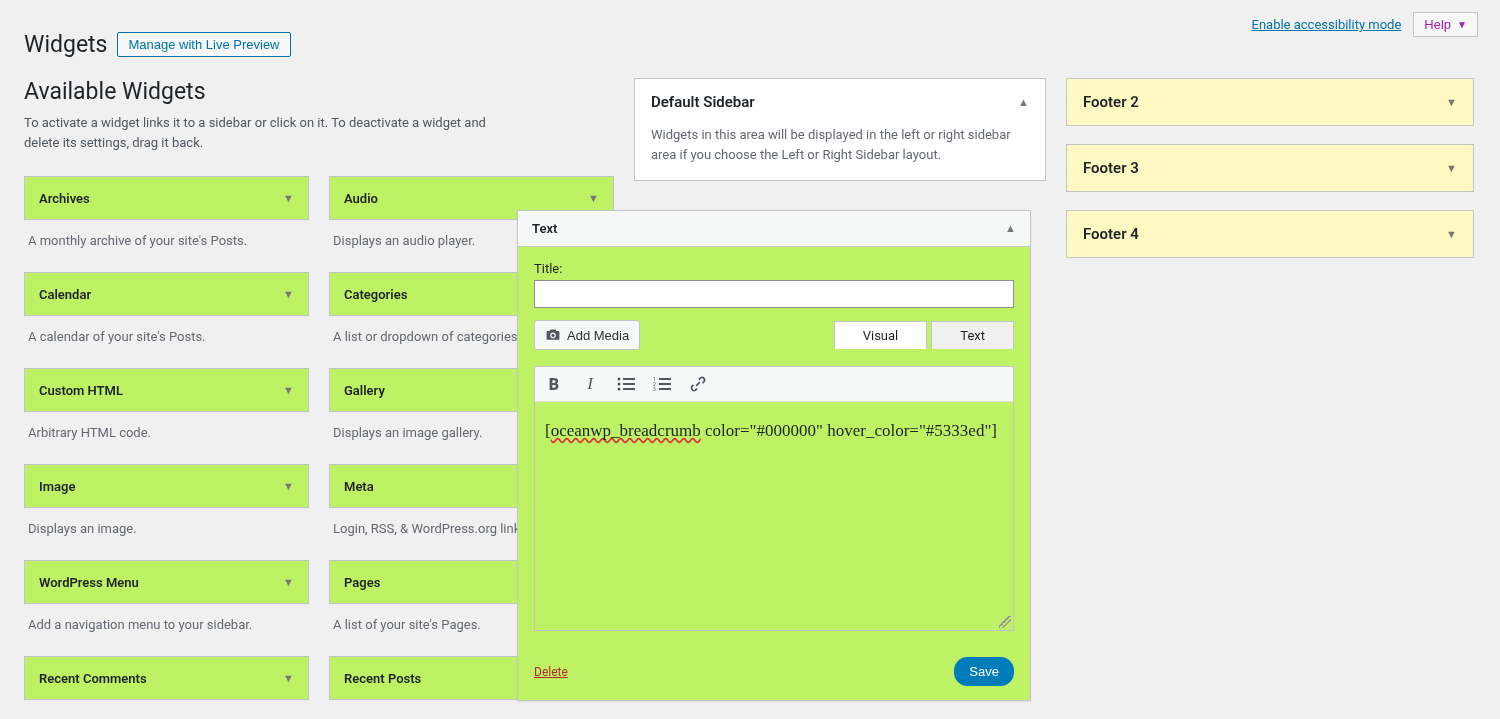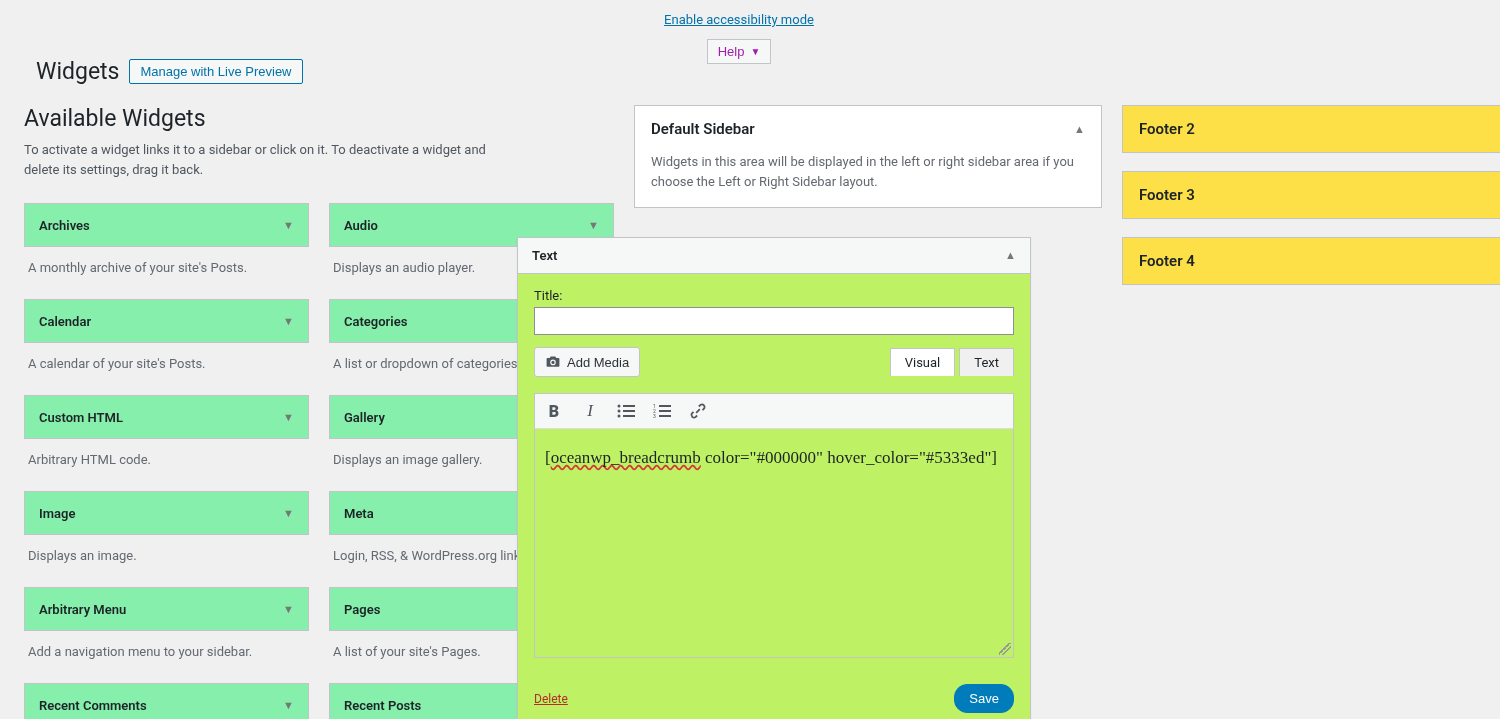--- a/index.html
+++ b/index.html
@@ -8,21 +8,20 @@
     background: #f0f0f1;
     color: #1d2327;
     font-size: 13px;
   }
   .top-right {
     display: flex;
     justify-content: flex-end;
     align-items: center;
     gap: 12px;
     padding: 12px 22px 0 0;
-    flex-direction: column;
   }
   .top-right a {
     color: #0073aa;
     text-decoration: underline;
     font-size: 13px;
     cursor: pointer;
   }
   .help-btn {
     background: #f6f7f7;
     border: 1px solid #c3c4c7;
@@ -34,21 +33,20 @@
     gap: 6px;
     cursor: pointer;
   }
   .help-btn .tri { font-size: 10px; }
   .page-header {
     display: flex;
     align-items: center;
     gap: 10px;
     padding: 0 22px 20px 24px;
     margin-top: -6px;
-    margin-left: 12px;
   }
   .page-header h1 {
     font-size: 23px;
     font-weight: 400;
     color: #1d2327;
   }
   .manage-btn {
     border: 1px solid #0073aa;
     color: #0073aa;
     background: #f6f7f7;
@@ -57,42 +55,42 @@
     cursor: pointer;
     border-radius: 2px;
   }
   .layout {
     display: flex;
     gap: 20px;
     padding: 0 22px 30px 24px;
     align-items: flex-start;
   }
   .col-left { width: 590px; flex-shrink: 0; }
-  .col-mid  { width: 468px; flex-shrink: 0; position: relative; }
+  .col-mid  { width: 412px; flex-shrink: 0; position: relative; }
   .col-right{ width: 408px; flex-shrink: 0; }
   .avail-h {
     font-size: 23px;
     font-weight: 400;
     margin-bottom: 8px;
   }
   .avail-desc {
     font-size: 13px;
     color: #50575e;
     margin-bottom: 24px;
     line-height: 1.5;
     max-width: 480px;
   }
   .widget-grid {
     display: grid;
     grid-template-columns: 1fr 1fr;
     gap: 0 20px;
   }
   .widget-cell { margin-bottom: 0; }
   .widget-head {
-    background: #86efac;
+    background: #bef264;
     border: 1px solid #c3c4c7;
     padding: 12px 14px;
     display: flex;
     justify-content: space-between;
     align-items: center;
     cursor: move;
     min-height: 44px;
   }
   .widget-head .name { font-size: 13px; font-weight: 600; }
   .widget-head .tri { color: #777; font-size: 11px; }
@@ -116,21 +114,21 @@
   }
   .sidebar-head h3 { font-size: 15px; font-weight: 600; }
   .sidebar-head .tri { color: #777; font-size: 11px; }
   .sidebar-desc {
     padding: 0 16px 16px 16px;
     font-size: 13px;
     color: #646970;
     line-height: 1.5;
   }
   .footer-row {
-    background: #fde047;
+    background: #fef9c3;
     border: 1px solid #c3c4c7;
     padding: 14px 16px;
     display: flex;
     justify-content: space-between;
     align-items: center;
     margin-bottom: 18px;
     cursor: pointer;
   }
   .footer-row h3 { font-size: 15px; font-weight: 600; }
   .footer-row .tri { color: #777; font-size: 11px; }
@@ -180,21 +178,21 @@
     align-items: center;
     gap: 6px;
     cursor: pointer;
     color: #2c3338;
     border-radius: 3px;
   }
   .tabs { display: flex; gap: 4px; }
   .tab {
     border: 1px solid #c3c4c7;
     border-bottom: none;
-    padding: 6px 14px;
+    padding: 6px 28px;
     font-size: 13px;
     background: #fff;
     cursor: pointer;
   }
   .tab.inactive { background: #f0f0f1; }
   .editor-toolbar {
     border: 1px solid #c3c4c7;
     background: #f6f7f7;
     padding: 6px 8px;
     display: flex;
@@ -329,21 +327,21 @@
       </div>
       <div class="widget-cell">
         <div class="widget-head">
           <span class="name">Meta</span>
           <span class="tri">▼</span>
         </div>
         <div class="widget-desc">Login, RSS, &amp; WordPress.org links.</div>
       </div>
       <div class="widget-cell">
         <div class="widget-head">
-          <span class="name">Arbitrary Menu</span>
+          <span class="name">WordPress Menu</span>
           <span class="tri">▼</span>
         </div>
         <div class="widget-desc">Add a navigation menu to your sidebar.</div>
       </div>
       <div class="widget-cell">
         <div class="widget-head">
           <span class="name">Pages</span>
           <span class="tri">▼</span>
         </div>
         <div class="widget-desc">A list of your site's Pages.</div>

